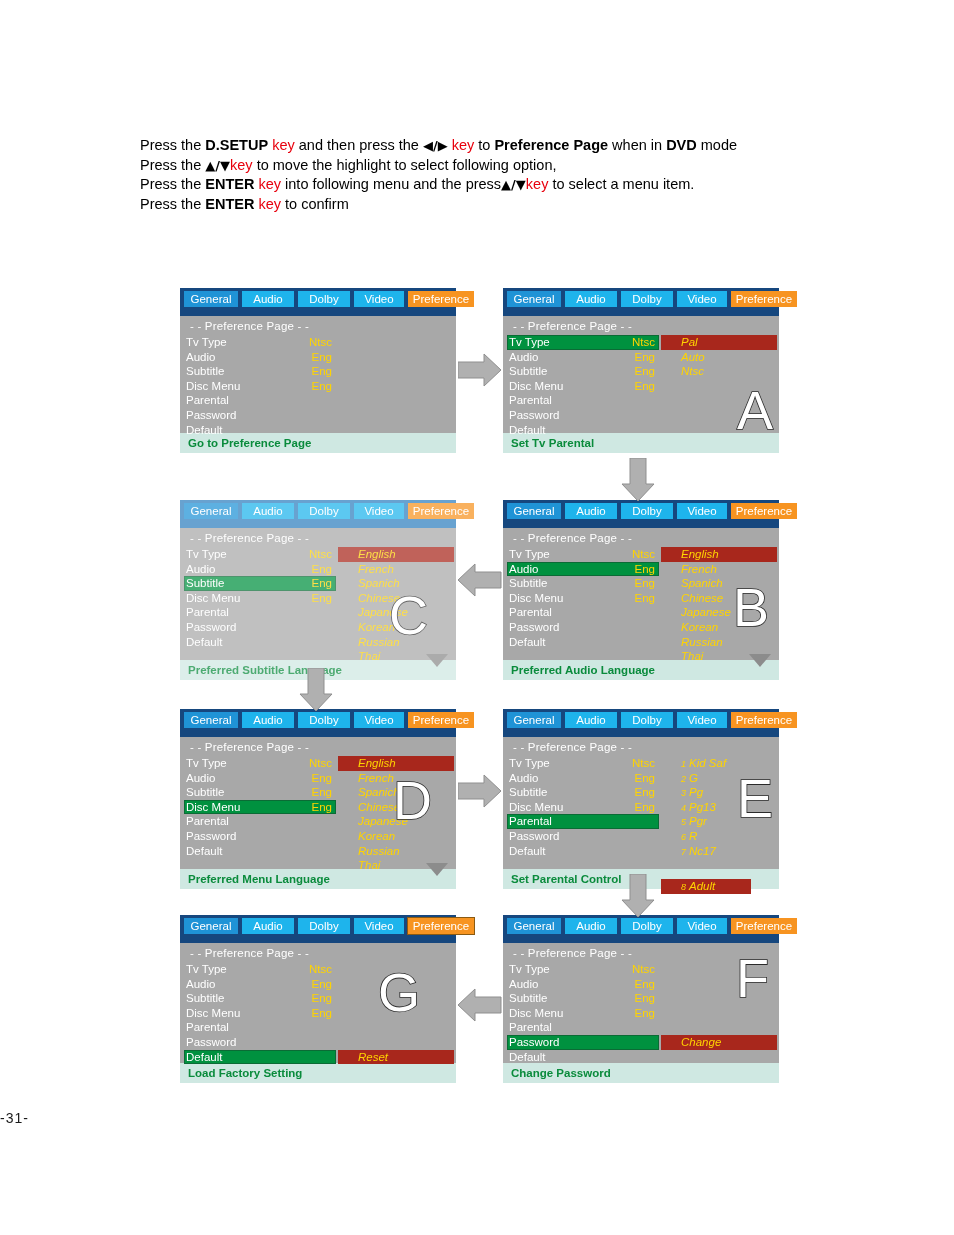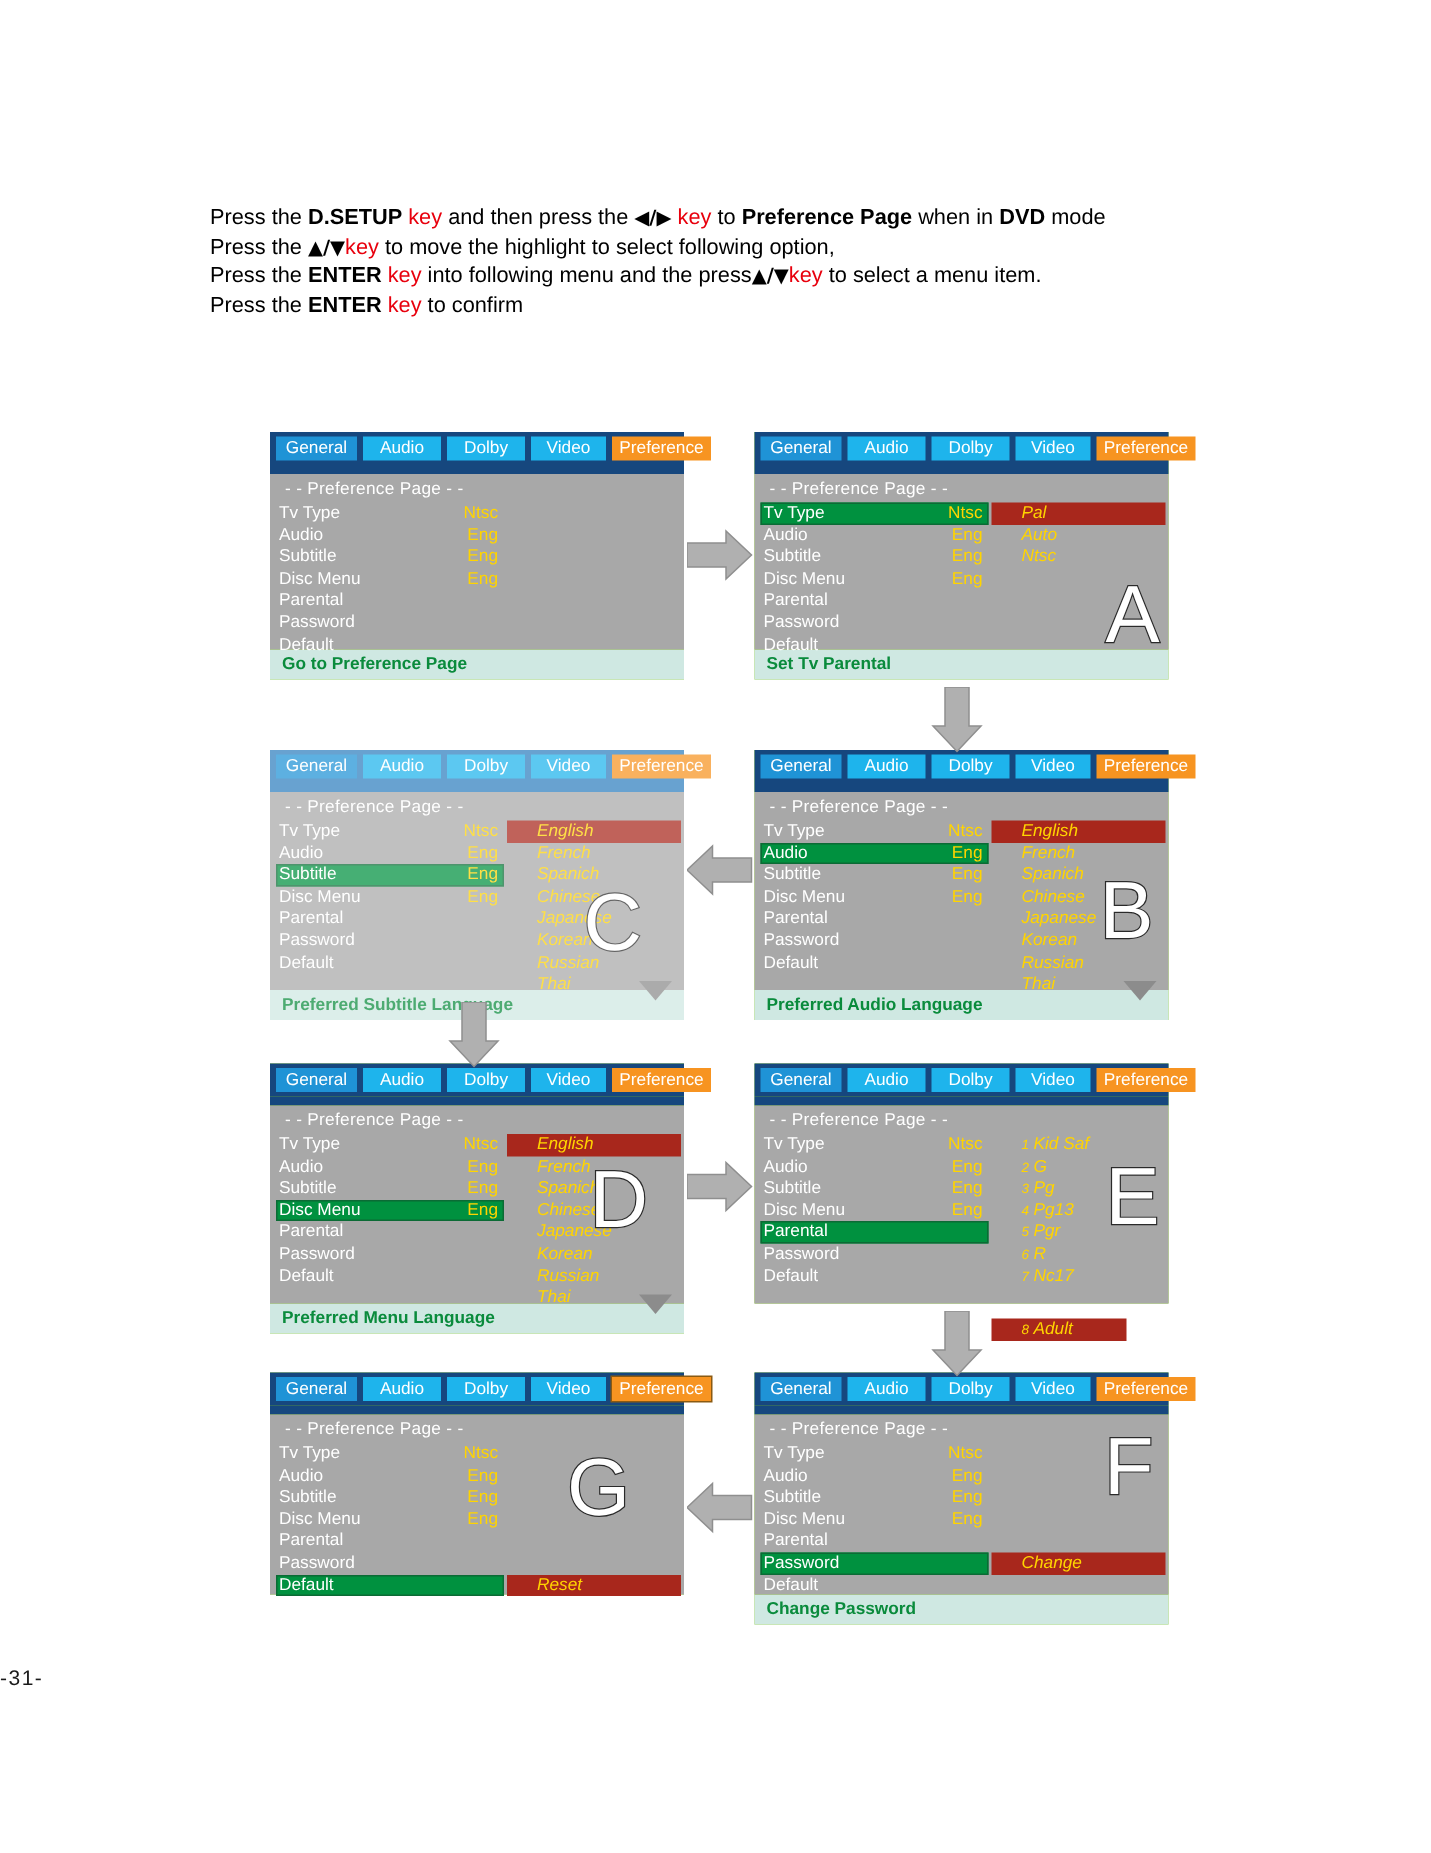--- a/index.html
+++ b/index.html
@@ -45,21 +45,21 @@
     white-space: nowrap;
   }
   .b { font-weight: bold; }
   .r { color: #e8000d; }
   .arrowglyph { font-family: "DejaVu Sans", sans-serif; font-size: 13px; }
 
   
   .osd {
     position: absolute;
     width: 276px;
-    background: #84cc16;
+    background: #fca5a5;
     font-family: "Liberation Sans", sans-serif;
     box-sizing: border-box;
   }
   .osd .tabbar {
     background: #16477e;
     height: 22px;
     position: relative;
     padding: 0;
   }
   .osd .tab {
@@ -537,20 +537,21 @@
         <div class="sub"><span class="num">3</span><span>Pg</span></div>
         <div class="sub"><span class="num">4</span><span>Pg13</span></div>
         <div class="sub"><span class="num">5</span><span>Pgr</span></div>
         <div class="sub"><span class="num">6</span><span>R</span></div>
         <div class="sub"><span class="num">7</span><span>Nc17</span></div>
         <div class="sub hl" style="width:70px;margin-top:21px;"><span class="num">8</span><span>Adult</span></div>
       </div>
     </div>
     <div class="bigletter" style="right:6px; bottom:44px;">E</div>
   </div>
+  <div class="footer">Set Parental Control</div>
 </div>
 
 <div class="osd" id="panel-g" style="left:180px; top:915px;">
   <div class="tabbar">
     <div class="tab sel-general" style="left:4px;  width:54px;">General</div>
     <div class="tab" style="left:62px; width:52px;">Audio</div>
     <div class="tab" style="left:118px;width:52px;">Dolby</div>
     <div class="tab" style="left:174px;width:50px;">Video</div>
     <div class="tab pref boxed" style="left:228px;width:66px;">Preference</div>
   </div>
@@ -584,20 +585,21 @@
           <span class="hlbar"></span>
           <span class="lbl">Default</span>
         </div>
 
       <div class="submenu" style="top:87.6px;">
         <div class="sub hl wide">Reset</div>
       </div>
     </div>
     <div class="bigletter" style="right:36px; top:22px;">G</div>
   </div>
+  <div class="footer">Load Factory Setting</div>
 </div>
 
 <div class="osd" id="panel-f" style="left:503px; top:915px;">
   <div class="tabbar">
     <div class="tab sel-general" style="left:4px;  width:54px;">General</div>
     <div class="tab" style="left:62px; width:52px;">Audio</div>
     <div class="tab" style="left:118px;width:52px;">Dolby</div>
     <div class="tab" style="left:174px;width:50px;">Video</div>
     <div class="tab pref" style="left:228px;width:66px;">Preference</div>
   </div>

